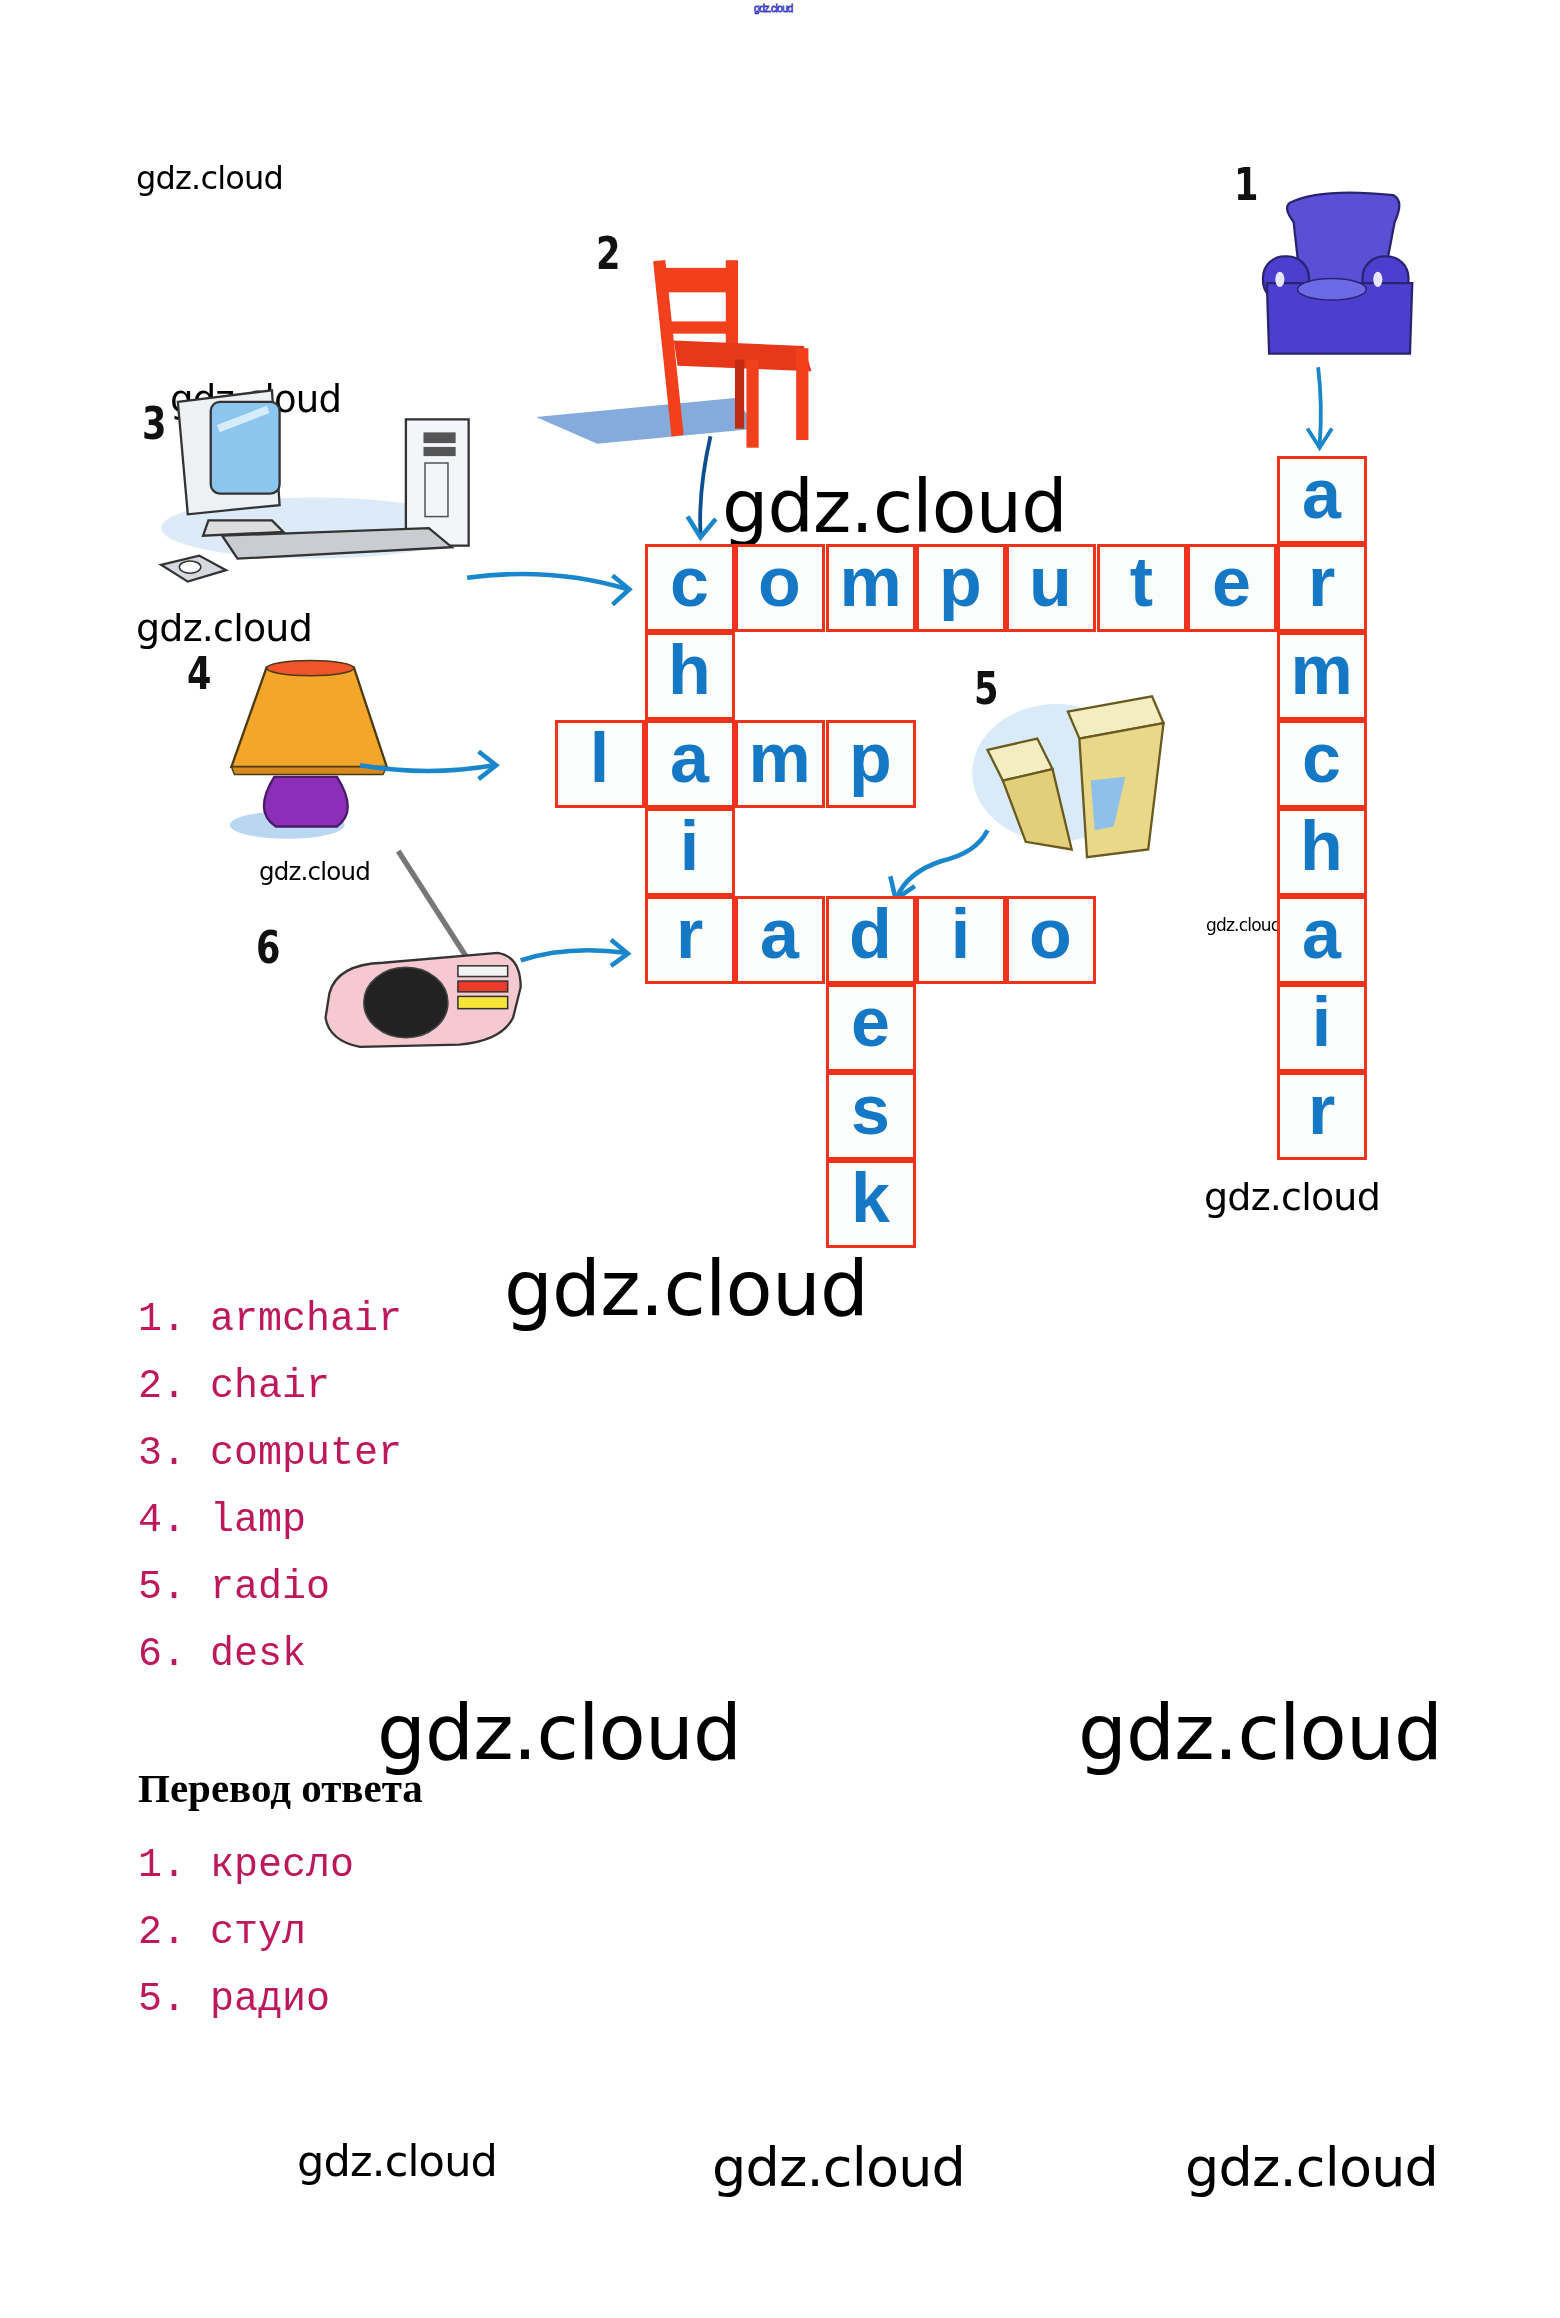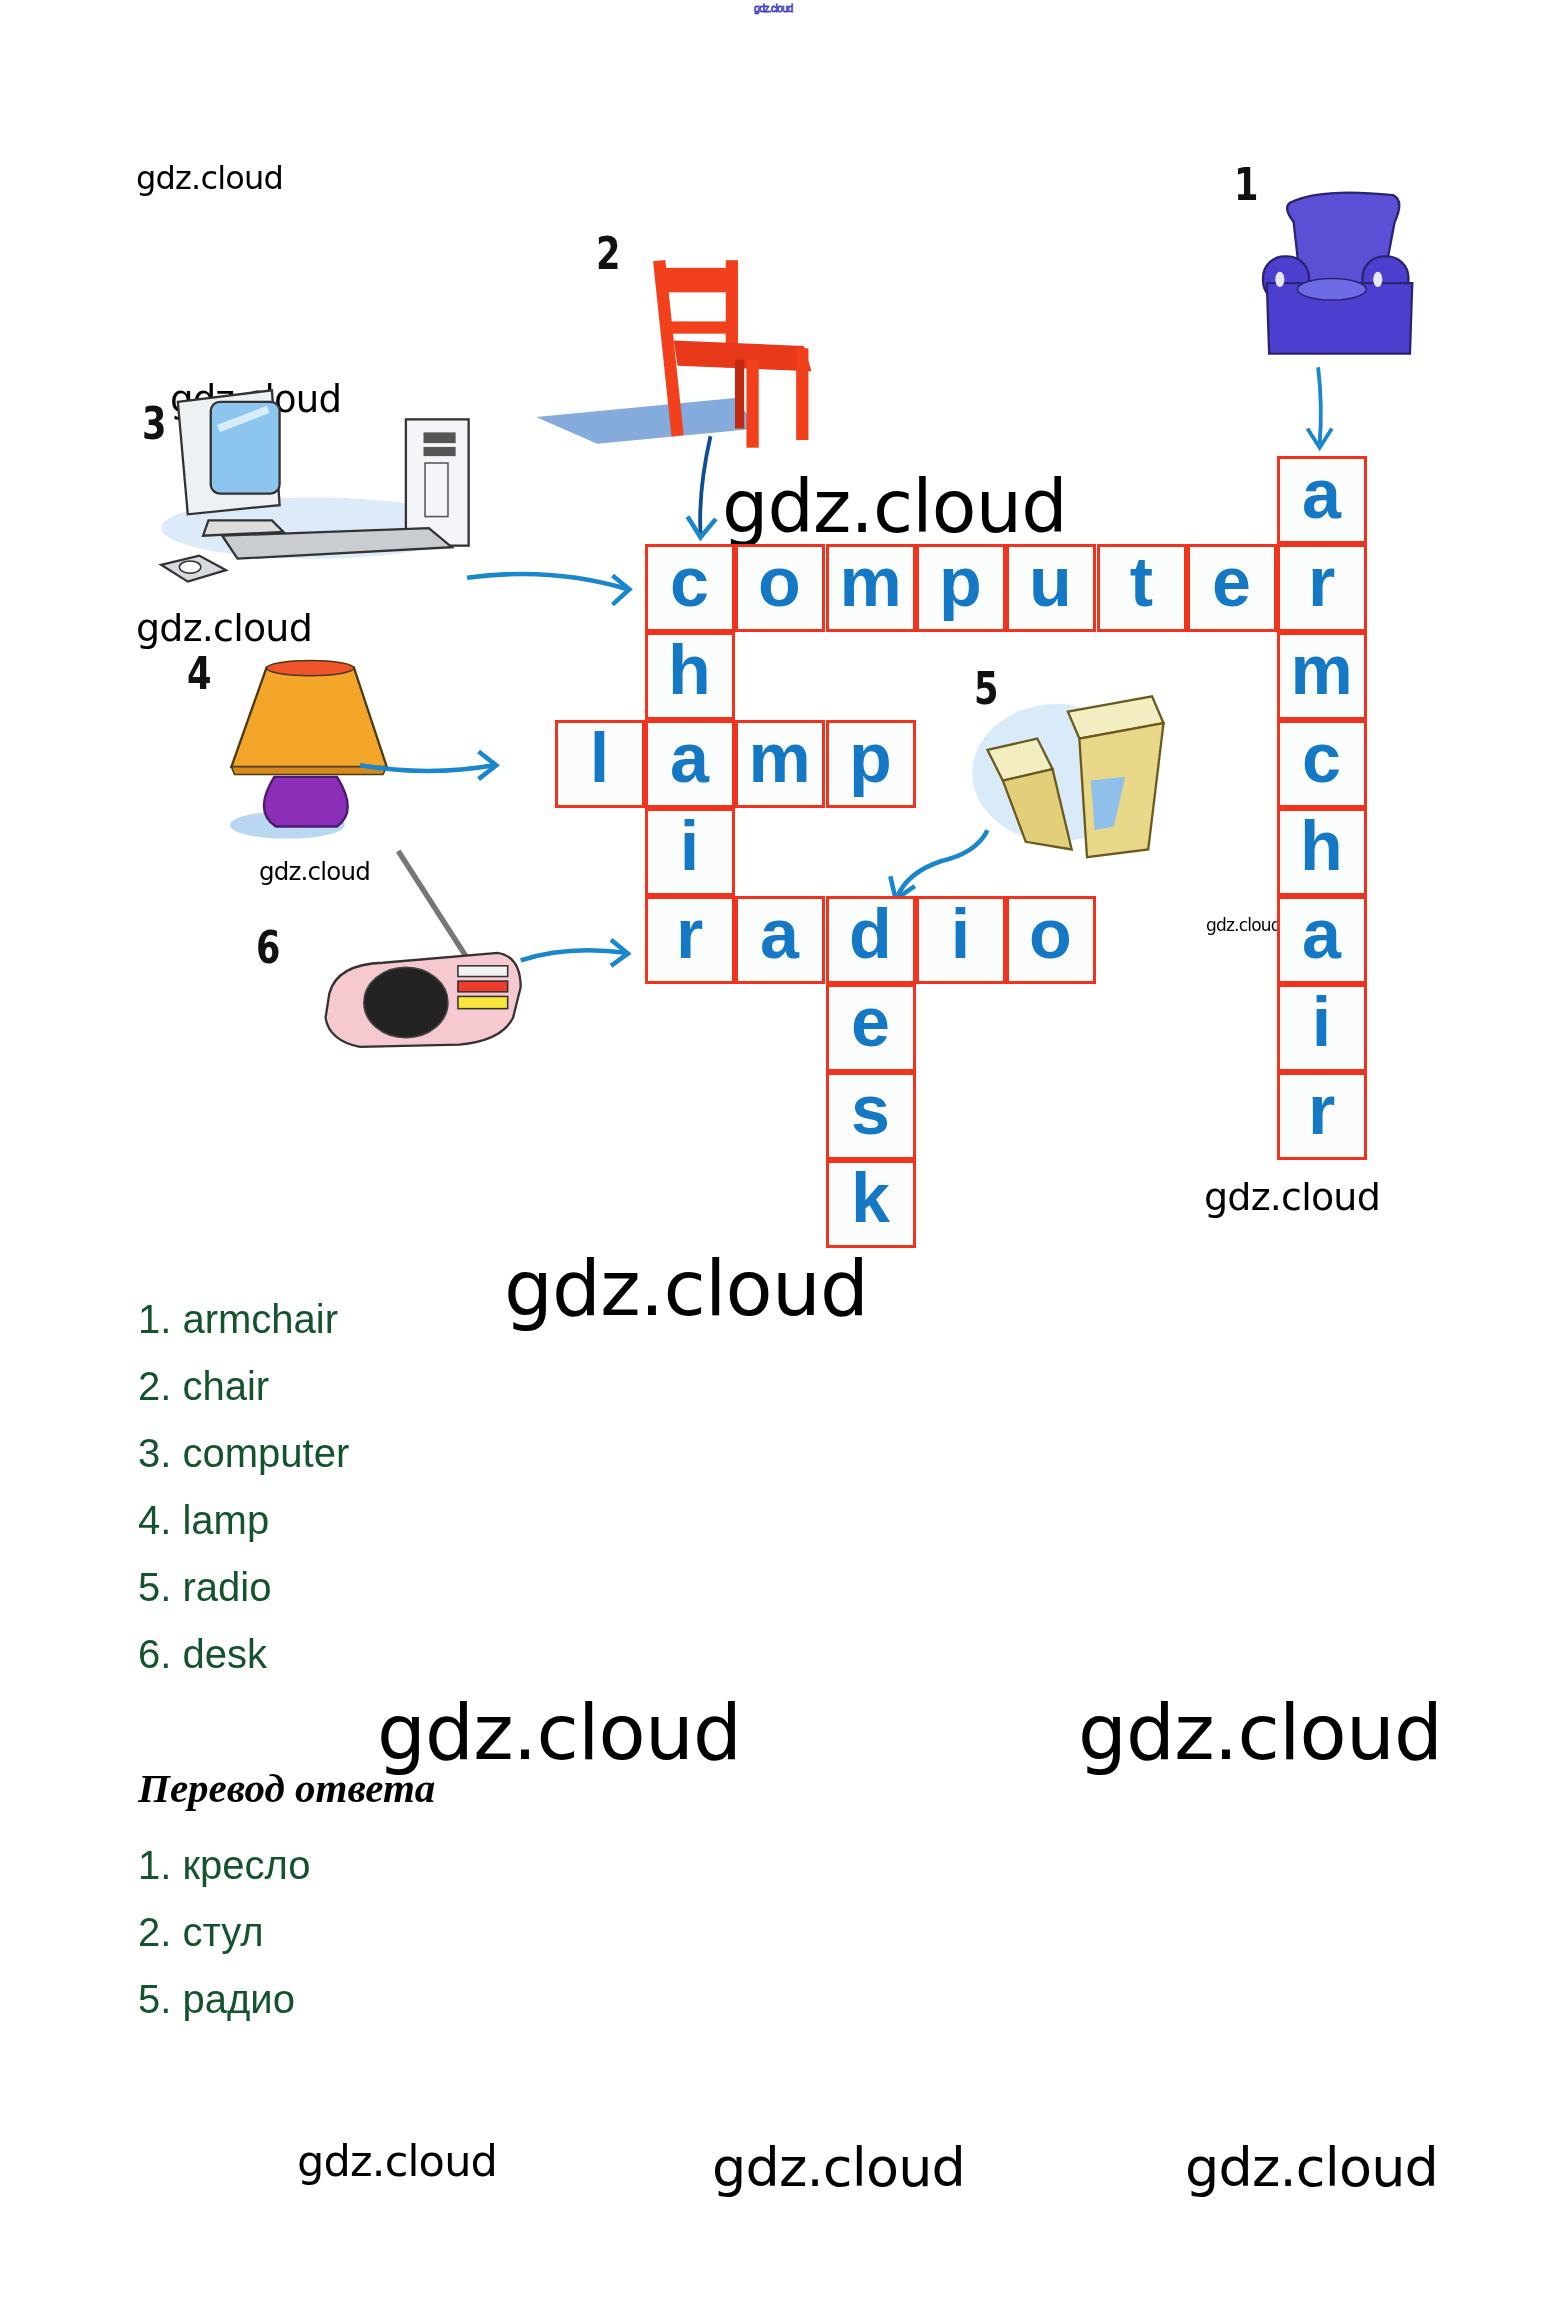--- a/index.html
+++ b/index.html
@@ -12,23 +12,23 @@
 
     
     .num { position: absolute; font-family: "DejaVu Sans", sans-serif; font-weight: bold; font-size: 44px; color: #111; transform: scaleX(0.8); }
 
     
     #grid { position: absolute; left: 0; top: 0; width: 1561px; height: 1301px; }
     .cell { position: absolute; width: 90px; height: 88px; box-sizing: border-box; border: 3.8px solid #f0331f; background: #fbfdfd; display: flex; align-items: center; justify-content: center; margin-left: -1.5px; margin-top: -1.5px; }
     .cell span { font-family: "Liberation Sans", sans-serif; font-weight: bold; font-size: 70px; color: #1478c4; line-height: 1; margin-top: -10.7px; }
 
     
-    .answers { position: absolute; left: 138px; font-family: Liberation Sans, sans-serif; font-size: 40px; color: #14532d; }
+    .answers { position: absolute; left: 138px; font-family: Liberation Mono, monospace; font-size: 40px; color: #be185d; }
     .answers div { height: 67px; line-height: 67px; }
-    .trans-title { position: absolute; left: 138px; top: 1764px; font-family: "Liberation Serif", serif; font-style: italic; font-weight: bold; font-size: 41px; }
+    .trans-title { position: absolute; left: 138px; top: 1764px; font-family: "Liberation Serif", serif; font-weight: bold; font-size: 41px; }
   </style>
 </head>
 <body>
 
 <div class="wm wm-top">gdz.cloud</div>
 <div class="wm" style="left:136px;top:159px;font-size:32px;">gdz.cloud</div>
 <div class="wm" style="left:170px;top:378px;font-size:37px;">gdz.cloud</div>
 <div class="wm" style="left:722px;top:464px;font-size:73px;">gdz.cloud</div>
 <div class="wm" style="left:136px;top:606px;font-size:38px;">gdz.cloud</div>
 <div class="wm" style="left:259px;top:857px;font-size:24.5px;">gdz.cloud</div>

